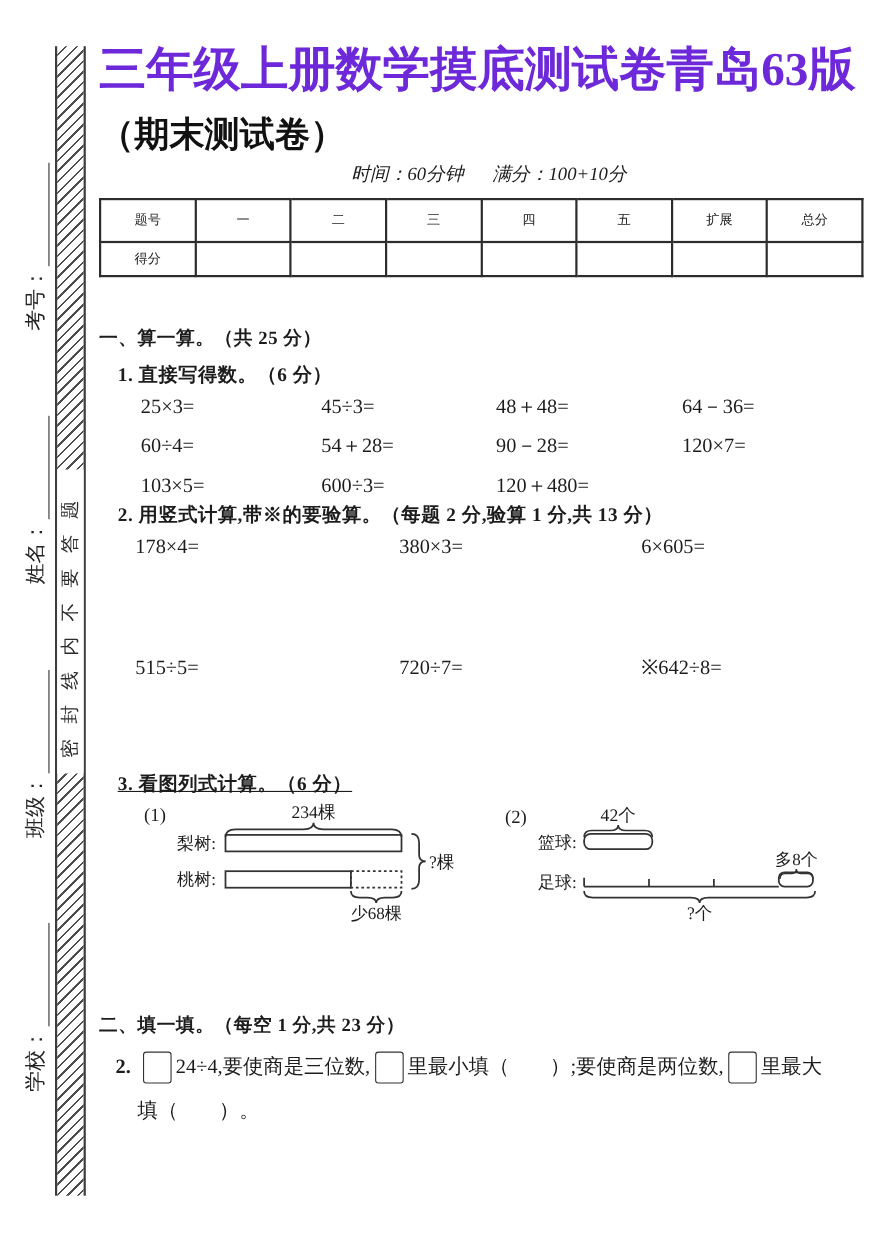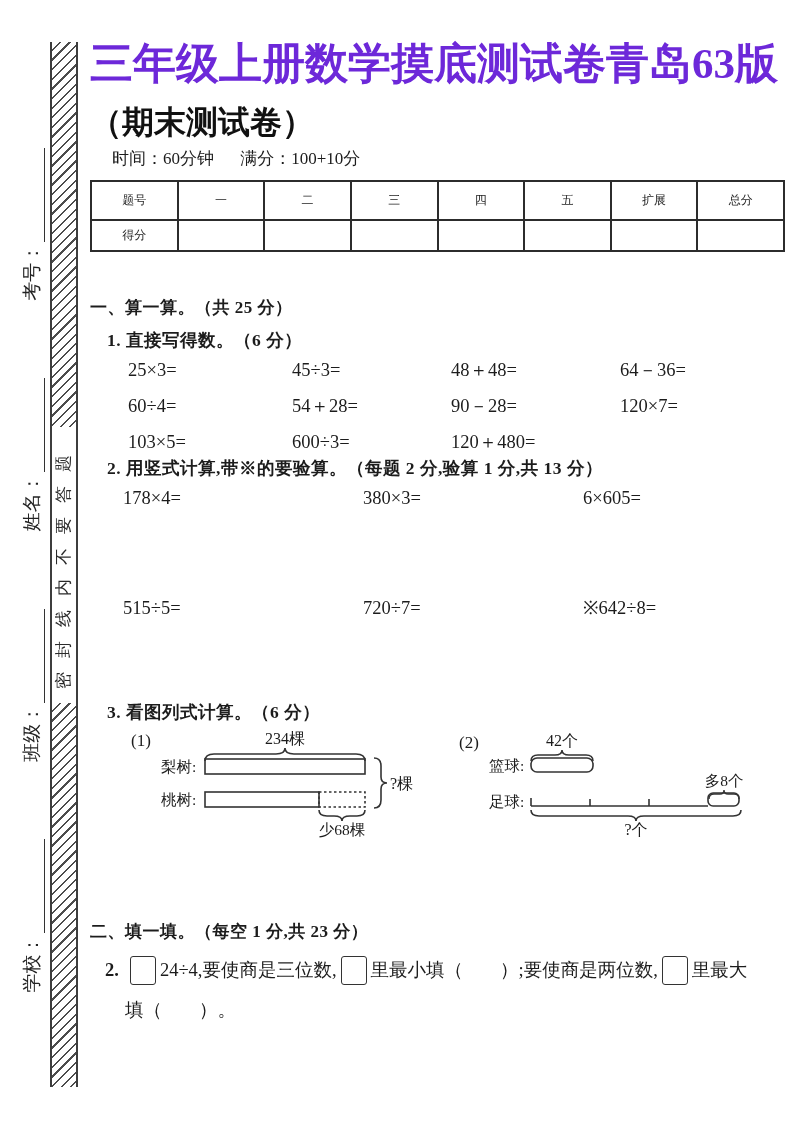--- a/index.html
+++ b/index.html
@@ -36,21 +36,21 @@
   }
   .field{display:flex;align-items:flex-end;}
   .fline{display:inline-block;width:94px;height:22px;border-bottom:1.6px solid #333;margin-left:2px;}
   
   .main{position:absolute;left:90px;top:0;width:695px;}
   .title{
     margin-top:36px;font-size:43px;font-weight:700;
     line-height:56px;white-space:nowrap;letter-spacing:0px;color:#6d28d9;
   }
   .subtitle{margin-top:8px;text-align:left;font-size:32px;font-weight:700;line-height:44px;color:#111;}
-  .meta{margin-top:4px;text-align:left;padding-right:8px;font-size:17px;line-height:22px;}
+  .meta{margin-top:4px;text-align:center;padding-right:8px;font-size:17px;line-height:22px;font-style:italic;}
   .meta span{margin-left:22px;}
   table.score{width:100%;border-collapse:collapse;margin-top:10px;table-layout:fixed;}
   table.score td{
     border:2px solid #2c2c2c;text-align:center;vertical-align:middle;
     font-size:12px;color:#1c1c1c;padding:0;
   }
   table.score tr.r1 td{height:37px;}
   table.score tr.r2 td{height:29px;}
   .sec-heading{margin-top:44px;font-size:17px;font-weight:700;line-height:24px;letter-spacing:.5px;}
   .sub-heading{margin-top:8px;margin-left:17px;font-size:17.5px;font-weight:700;line-height:24px;letter-spacing:.5px;}
@@ -60,21 +60,21 @@
     row-gap:12px;font-size:18.5px;line-height:24px;
   }
   .grid3{
     padding-left:33px;display:grid;
     grid-template-columns:240px 220px 1fr;
     font-size:18.5px;line-height:24px;
   }
   .grid3.rowA{margin-top:6px;}
   .grid3.rowB{margin-top:86px;}
   .sub-heading.h2x{margin-top:2px;}
-  .sub-heading.h3x{margin-top:80px;}
+  .sub-heading.h3x{margin-top:80px;text-decoration:underline;}
   .diagrams{position:relative;height:118px;margin-top:4px;}
   .diag1{position:absolute;left:41px;top:0;}
   .diag2{position:absolute;left:361px;top:0;}
   svg text{font-family:"Liberation Serif","DejaVu Serif",serif;fill:#1c1c1c;}
   .sec-heading.two{margin-top:74px;}
   .fill-item{margin-top:14px;margin-left:26px;font-size:18.5px;line-height:24px;}
   .fill-item2{margin-top:10px;margin-left:15px;font-size:18.5px;line-height:32px;display:flex;align-items:center;flex-wrap:nowrap;white-space:nowrap;}
   .fill-item2 .num{margin-right:7px;font-weight:700;}
   .blank-box{
     display:inline-block;width:24px;height:27px;border:1.7px solid #333;

